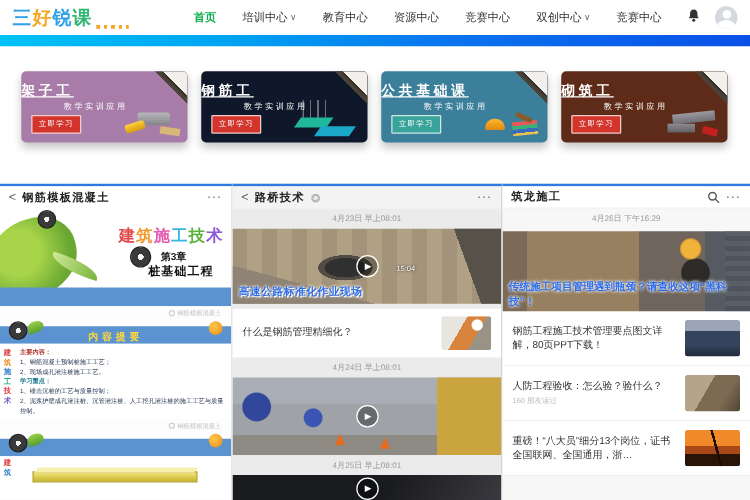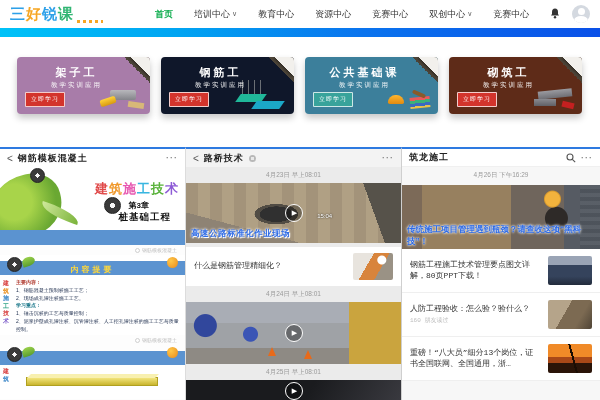--- a/index.html
+++ b/index.html
@@ -23,21 +23,21 @@
   .avatar::after  { content:""; position:absolute; left:2px; top:11px; width:14px; height:9px; border-radius:50%; background:#fff; }
 
   
   .banner { position:absolute; top:28px; left:0; width:600px; height:9px;
             background:linear-gradient(95deg,#00c2f8 0%,#00a4f2 30%,#0a74ee 60%,#0a50e8 100%); cursor:pointer; }
 
   
   .cards { position:absolute; top:57px; left:17px; width:573px; height:60px; display:flex; gap:11px; }
   .card { position:relative; width:133px; height:57px; border-radius:4px; overflow:hidden;
           box-shadow:0 4px 7px rgba(0,0,0,.22); color:#fff; cursor:pointer; flex:none; }
-  .card h3 { position:absolute; top:8px; left:0; right:14px; text-align:center; font-size:11px; letter-spacing:3px; }
+  .card h3 { position:absolute; top:8px; left:0; right:14px; text-align:left; font-size:11px; letter-spacing:3px;text-decoration:underline; }
   .card p  { position:absolute; top:24px; left:0; right:14px; text-align:center; font-size:6.5px; letter-spacing:2px; opacity:.95; }
   .card .btn { position:absolute; left:8px; bottom:7px; font-size:6px; color:#fff; letter-spacing:1px;
                padding:2px 5px; border:1px solid rgba(255,255,255,.75); border-radius:1px; cursor:pointer; }
   .curl-photo { position:absolute; top:0; right:0; width:26px; height:26px;
                 background:linear-gradient(45deg,transparent 50%,#4c4438 50%); }
   .curl-fold  { position:absolute; top:0; right:0; width:20px; height:20px;
                 background:linear-gradient(45deg,transparent 50%,#f2f0ec 51%);
                 filter:drop-shadow(-1px 1px 1px rgba(0,0,0,.35)); }
   .deco { position:absolute; }
   
@@ -136,21 +136,21 @@
   .cn1 { left:38%; bottom:8px; } .cn2 { left:55%; bottom:5px; }
   .play { position:absolute; left:50%; top:50%; transform:translate(-50%,-50%);
           width:18px; height:18px; border:1px solid #fff; border-radius:50%;
           background:rgba(0,0,0,.35); color:#fff; font-size:7px;
           display:flex; align-items:center; justify-content:center; padding-left:2px; cursor:pointer; }
   .v3 .play { top:30%; }
   .dur { position:absolute; left:61%; top:50%; color:#fff; font-size:6px; text-shadow:0 0 2px #000; }
   .vcap { position:absolute; left:5px; bottom:3px; color:#2e6be6; font-weight:bold; font-size:8.5px;
           letter-spacing:.5px; white-space:nowrap; text-shadow:0 0 2px #fff,0 0 3px #fff,1px 1px 0 #fff; }
   .art { background:#fff; display:flex; align-items:center; padding:6px 8px; margin-top:4px; cursor:pointer; }
-  .art-t { flex:1; font-size:8px; color:#333; line-height:1.35;font-family:Liberation Mono, monospace; }
+  .art-t { flex:1; font-size:8px; color:#333; line-height:1.35; }
   .thumb { width:40px; height:27px; margin-left:8px; border-radius:2px; flex:none; }
   .th-worker { background:
       radial-gradient(circle at 72% 26%, #fff 0 4px, transparent 5px),
       linear-gradient(120deg,#e8e4de 0 38%, #d8843c 38% 66%, #9a9285 66%); }
 
   
   .col3 .col-head { border-bottom:1px solid #f0f0f0; }
   .feat { position:relative; height:64px; margin-top:2px; overflow:hidden; cursor:pointer;
           background:
             radial-gradient(circle at 76% 22%, #f2b33d 0 7px, #d89a2e 8px, transparent 9px),

